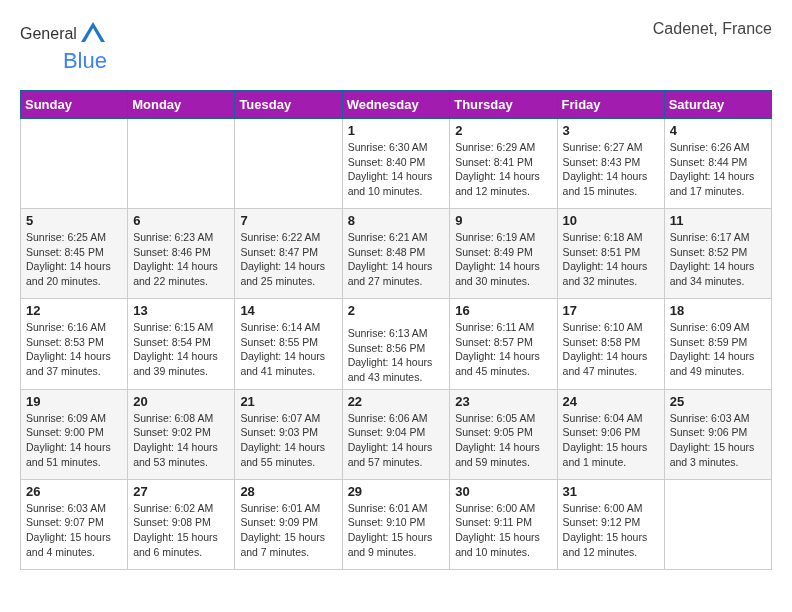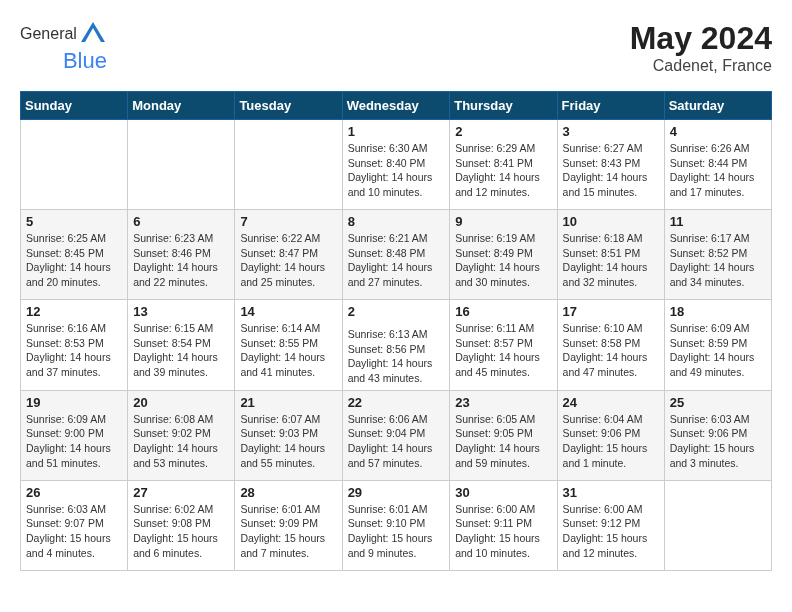--- a/index.html
+++ b/index.html
@@ -39,21 +39,21 @@
     .location {
       font-size: 16px;
       color: #444;
     }
     .calendar {
       width: 100%;
       border-collapse: collapse;
       font-size: 11px;
     }
     .calendar th {
-      background: #0c4a6e;
+      background: #a21caf;
       color: #fff;
       padding: 6px 4px;
       text-align: left;
       font-size: 13px;
       font-weight: bold;
       border: 1px solid #1a5fa0;
     }
     .calendar td {
       border: 1px solid #ccc;
       vertical-align: top;
@@ -89,21 +89,20 @@
         <span class="logo-general">General</span>
         <svg class="logo-icon" viewBox="0 0 28 28">
           <polygon points="14,2 26,22 2,22" fill="#2176c7"></polygon>
           <polygon points="14,8 22,22 6,22" fill="#fff"></polygon>
         </svg>
       </div>
       <span class="logo-blue" style="font-size:22px;font-weight:normal;color:#3b82f6;">Blue</span>
     </div>
   </div>
   <div class="title-block">
-    <div class="month-year">May 2024</div>
     <div class="location">Cadenet, France</div>
   </div>
 </div>
 
 <table class="calendar">
   <thead>
     <tr>
     <th>Sunday</th>
         <th>Monday</th>
         <th>Tuesday</th>

